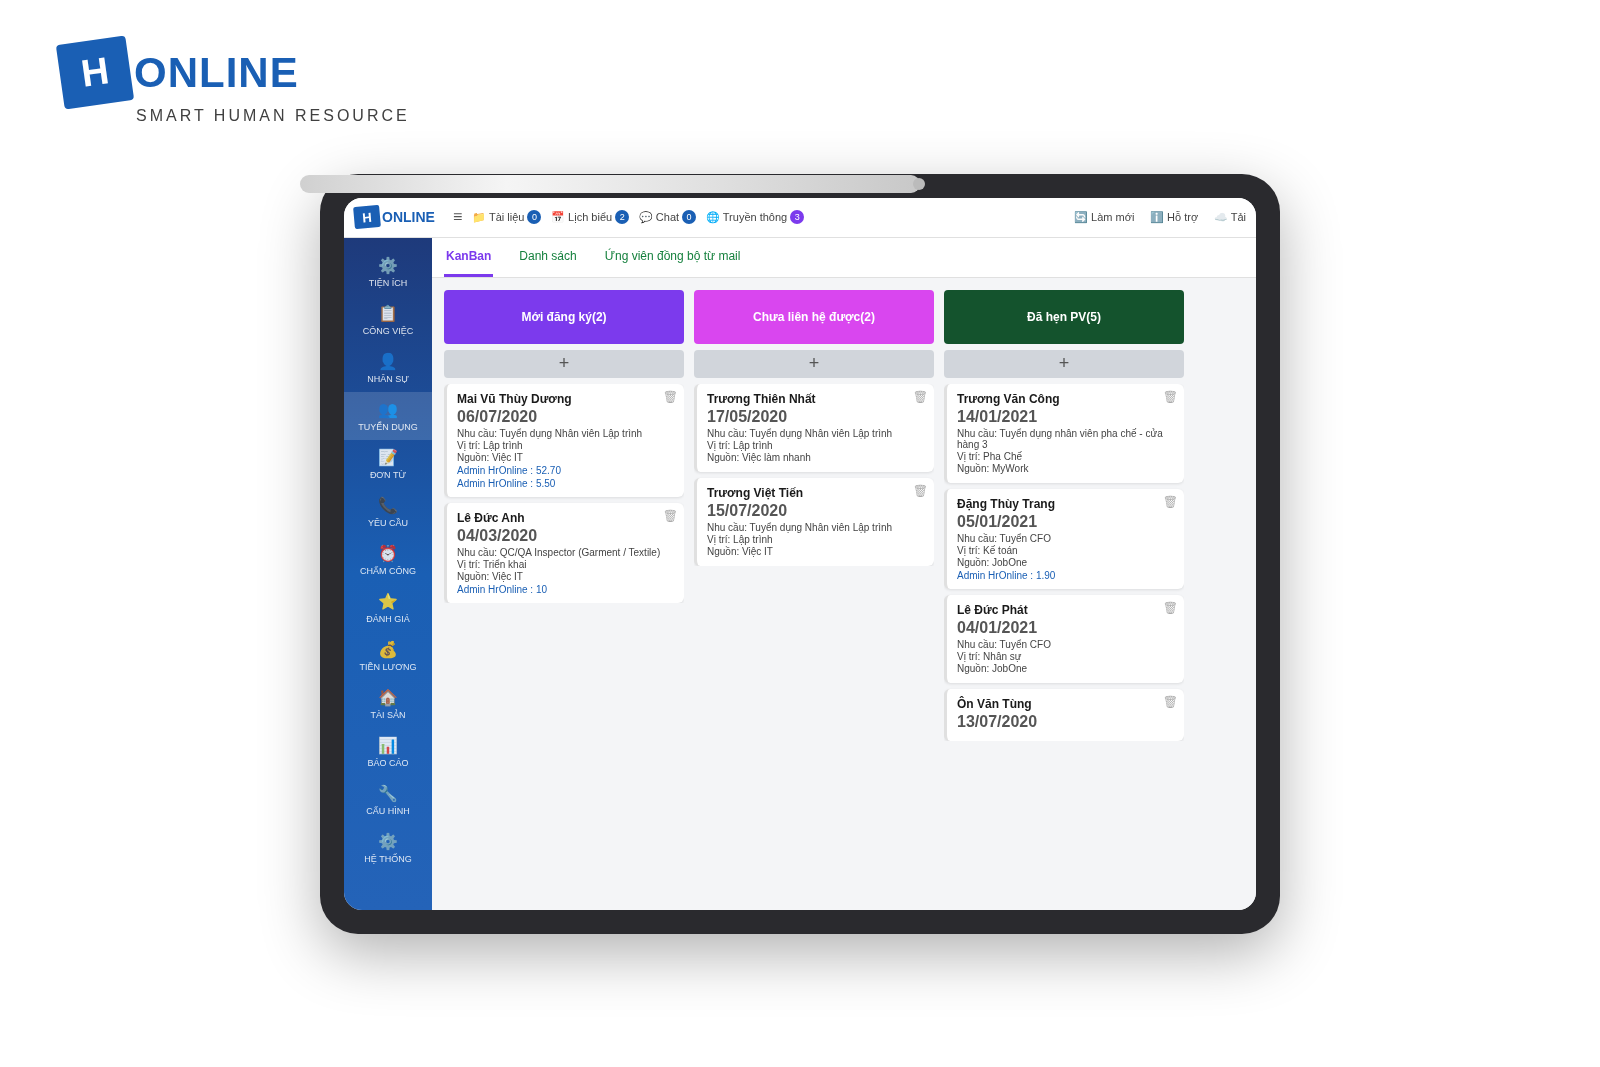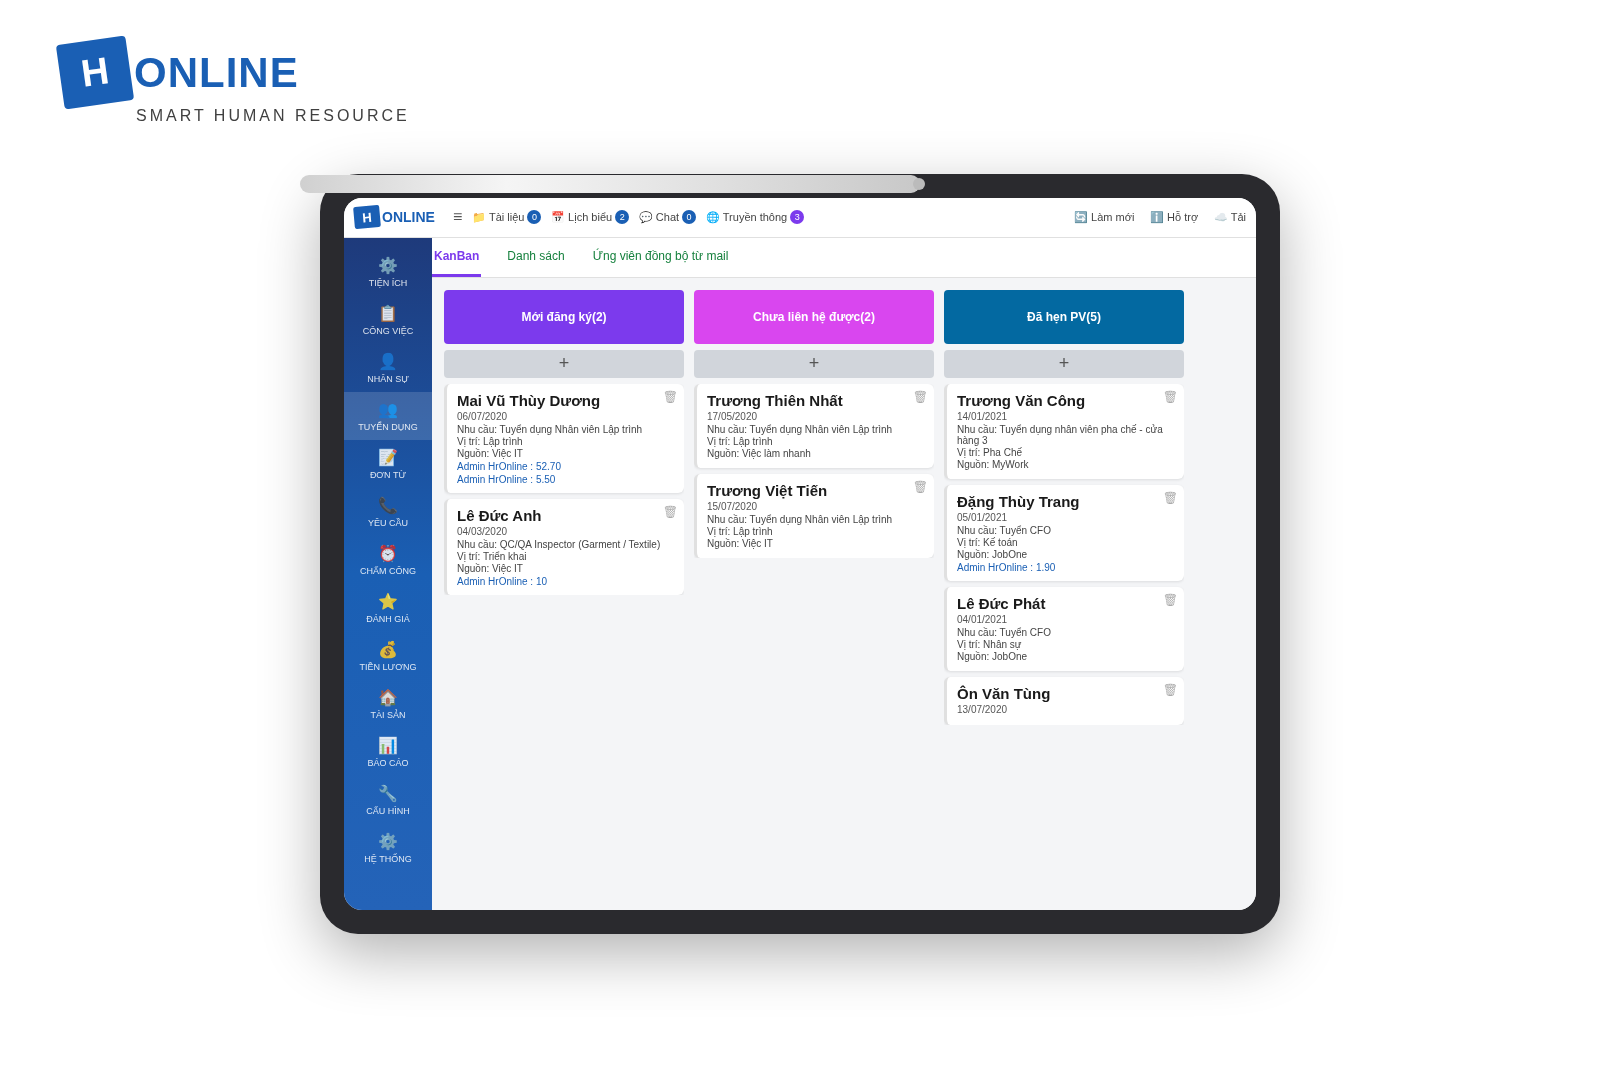--- a/index.html
+++ b/index.html
@@ -228,21 +228,21 @@
       flex-direction: column;
       overflow: hidden;
       background: #f4f5f7;
     }
 
     
     .tabs-bar {
       background: white;
       display: flex;
       align-items: center;
-      padding: 0 0;
+      padding: 0 12px;
       border-bottom: 1px solid #e0e0e0;
       height: 40px;
       flex-shrink: 0;
       gap: 24px;
     }
 
     .tab-item {
       font-size: 12px;
       color: #15803d;
       padding: 0 2px;
@@ -279,21 +279,21 @@
     .kanban-header {
       border-radius: 4px;
       padding: 20px 12px;
       color: white;
       font-size: 12px;
       font-weight: 600;
       text-align: center;
     }
     .kanban-header.purple { background: #7c3aed; }
     .kanban-header.violet { background: #d946ef; }
-    .kanban-header.dark-purple { background: #0369a1; }
+    .kanban-header.dark-purple { background: #14532d; }
 
     .kanban-add-btn {
       background: #d1d5db;
       border-radius: 4px;
       height: 28px;
       display: flex;
       align-items: center;
       justify-content: center;
       color: #555;
       font-size: 18px;
@@ -320,30 +320,31 @@
     .card-delete {
       position: absolute;
       top: 6px;
       right: 6px;
       color: #aaa;
       font-size: 12px;
       cursor: pointer;
     }
 
     .card-name {
-      font-size: 15px;
+      font-size: 12px;
       font-weight: 700;
       color: #1a1a1a;
       margin-bottom: 2px;
       padding-right: 12px;
     }
     .card-date {
-      font-size: 10px;
+      font-size: 16px;
       color: #555;
       margin-bottom: 2px;
+      font-weight: bold;
     }
     .card-field {
       font-size: 10px;
       color: #444;
       margin-bottom: 1px;
     }
     .card-admin {
       font-size: 10px;
       color: #1a5fb4;
       margin-top: 2px;

